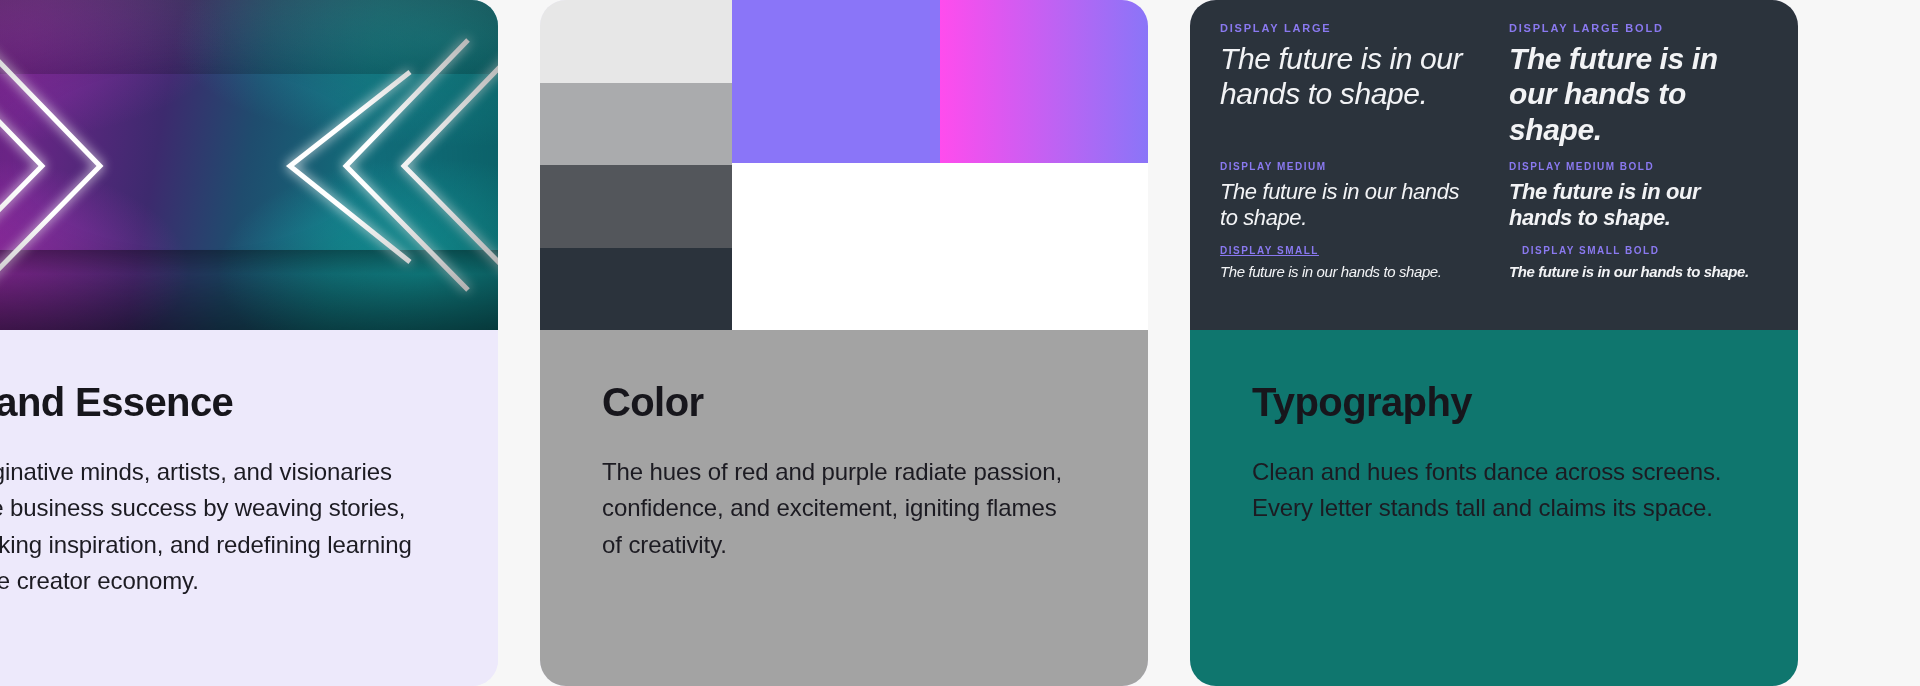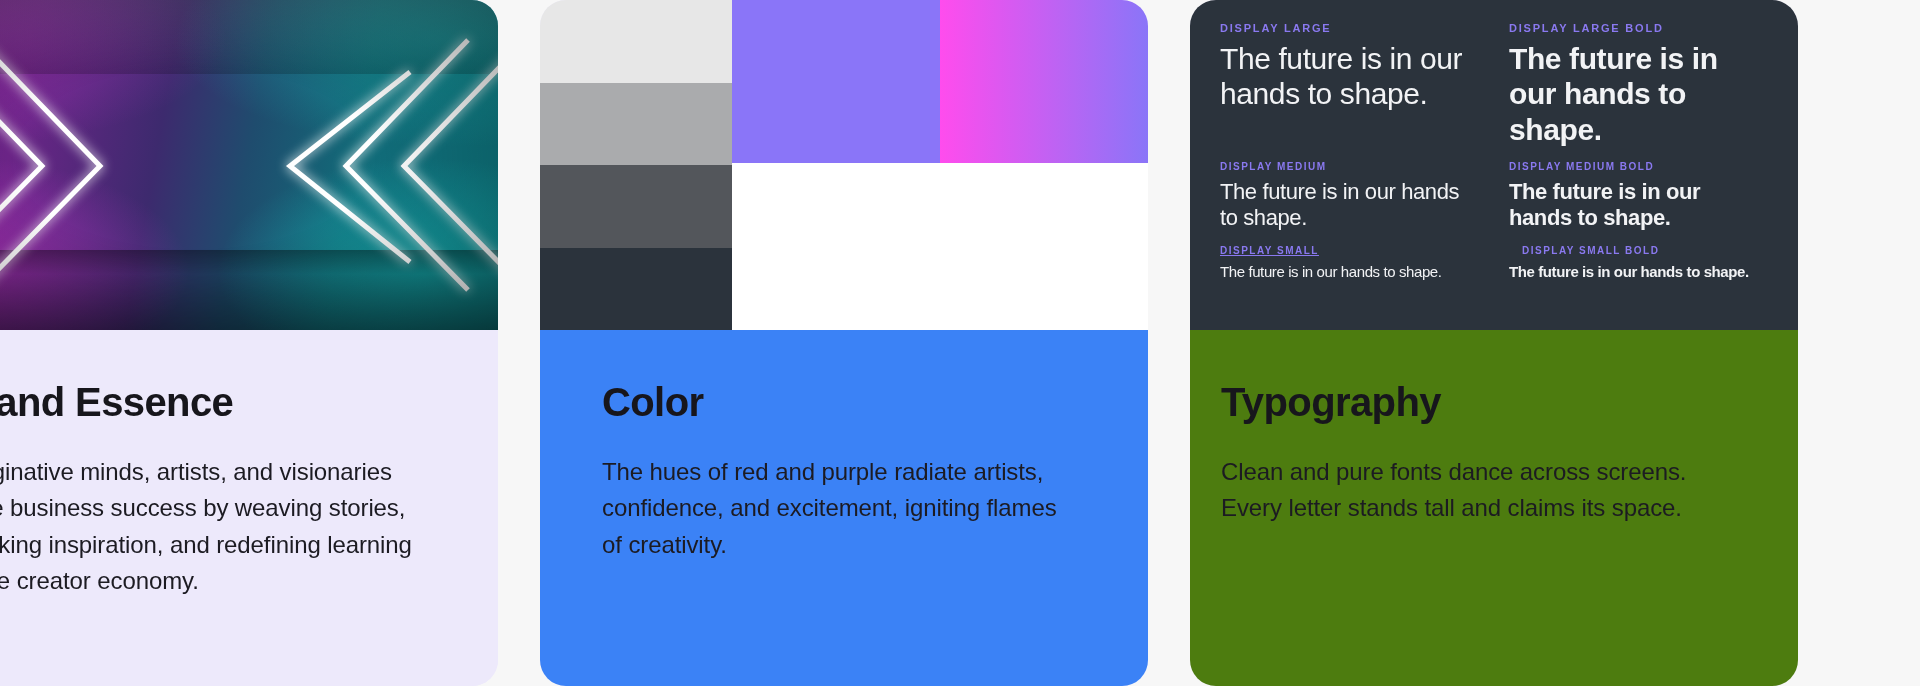--- a/index.html
+++ b/index.html
@@ -118,20 +118,21 @@
     font-size:11px;
     font-weight:700;
     letter-spacing:1.8px;
     text-transform:uppercase;
     margin-bottom:7px;
   }
   .spec__text {
     color:#f2f3f5;
     letter-spacing:-0.4px;
     line-height:1.18;
+    font-style:italic;
   }
   .spec--lg   .spec__text { font-size:30px; font-weight:400; }
   .spec--lgb  .spec__text { font-size:30px; font-weight:700; }
   .spec--md   .spec__text { font-size:22px; font-weight:400; }
   .spec--mdb  .spec__text { font-size:22px; font-weight:700; }
   .spec--sm   .spec__text { font-size:15px; font-weight:400; }
   .spec--smb  .spec__text { font-size:15px; font-weight:700; }
   .spec--md .spec__label, .spec--mdb .spec__label,
   .spec--sm .spec__label, .spec--smb .spec__label { font-size:10px; letter-spacing:1.5px; }
 </style>
@@ -186,23 +187,23 @@
         </div>
         <div class="swatches__right">
           <div class="swatches__rowtop">
             <div class="block-purple" style="background: rgb(138, 117, 248);"></div>
             <div class="block-grad" style="background: linear-gradient(90deg, rgb(255, 76, 237) 0%, rgb(138, 117, 248) 100%);"></div>
           </div>
           <div class="swatches__rowbot" style="background: rgb(255, 255, 255);"></div>
         </div>
       </div>
     </div>
-    <div class="card__body" style="background: #3b82f6;">
+    <div class="card__body" style="background: #a3a3a3;">
       <h2 class="card__title">Color</h2>
-      <p class="card__desc">The hues of red and purple radiate artists, confidence, and excitement, igniting flames of creativity.</p>
+      <p class="card__desc">The hues of red and purple radiate passion, confidence, and excitement, igniting flames of creativity.</p>
     </div>
   </section>
 
   <section class="card card--type" style="background: rgb(237, 233, 251);">
     <div class="card__media">
       <div class="typo" style="background: rgb(43, 51, 60);">
 
         <div class="spec spec--lg">
           <div class="spec__label" style="color: rgb(138, 121, 240);">Display Large</div>
           <div class="spec__text" style="color: rgb(242, 243, 245);">The future is in our hands to shape.</div>
@@ -228,19 +229,19 @@
           <div class="spec__text" style="color: rgb(242, 243, 245);">The future is in our hands to shape.</div>
         </div>
 
         <div class="spec spec--smb">
           <div class="spec__label" style="color: rgb(138, 121, 240); margin-left: 13px;">Display Small Bold</div>
           <div class="spec__text" style="color: rgb(242, 243, 245);">The future is in our hands to shape.</div>
         </div>
 
       </div>
     </div>
-    <div class="card__body" style="background: #4d7c0f; padding-left: 31px;">
+    <div class="card__body" style="background: #0f766e;">
       <h2 class="card__title">Typography</h2>
-      <p class="card__desc">Clean and pure fonts dance across screens. Every letter stands tall and claims its space.</p>
+      <p class="card__desc">Clean and hues fonts dance across screens. Every letter stands tall and claims its space.</p>
     </div>
   </section>
 
 </div>
 
 </body></html>

